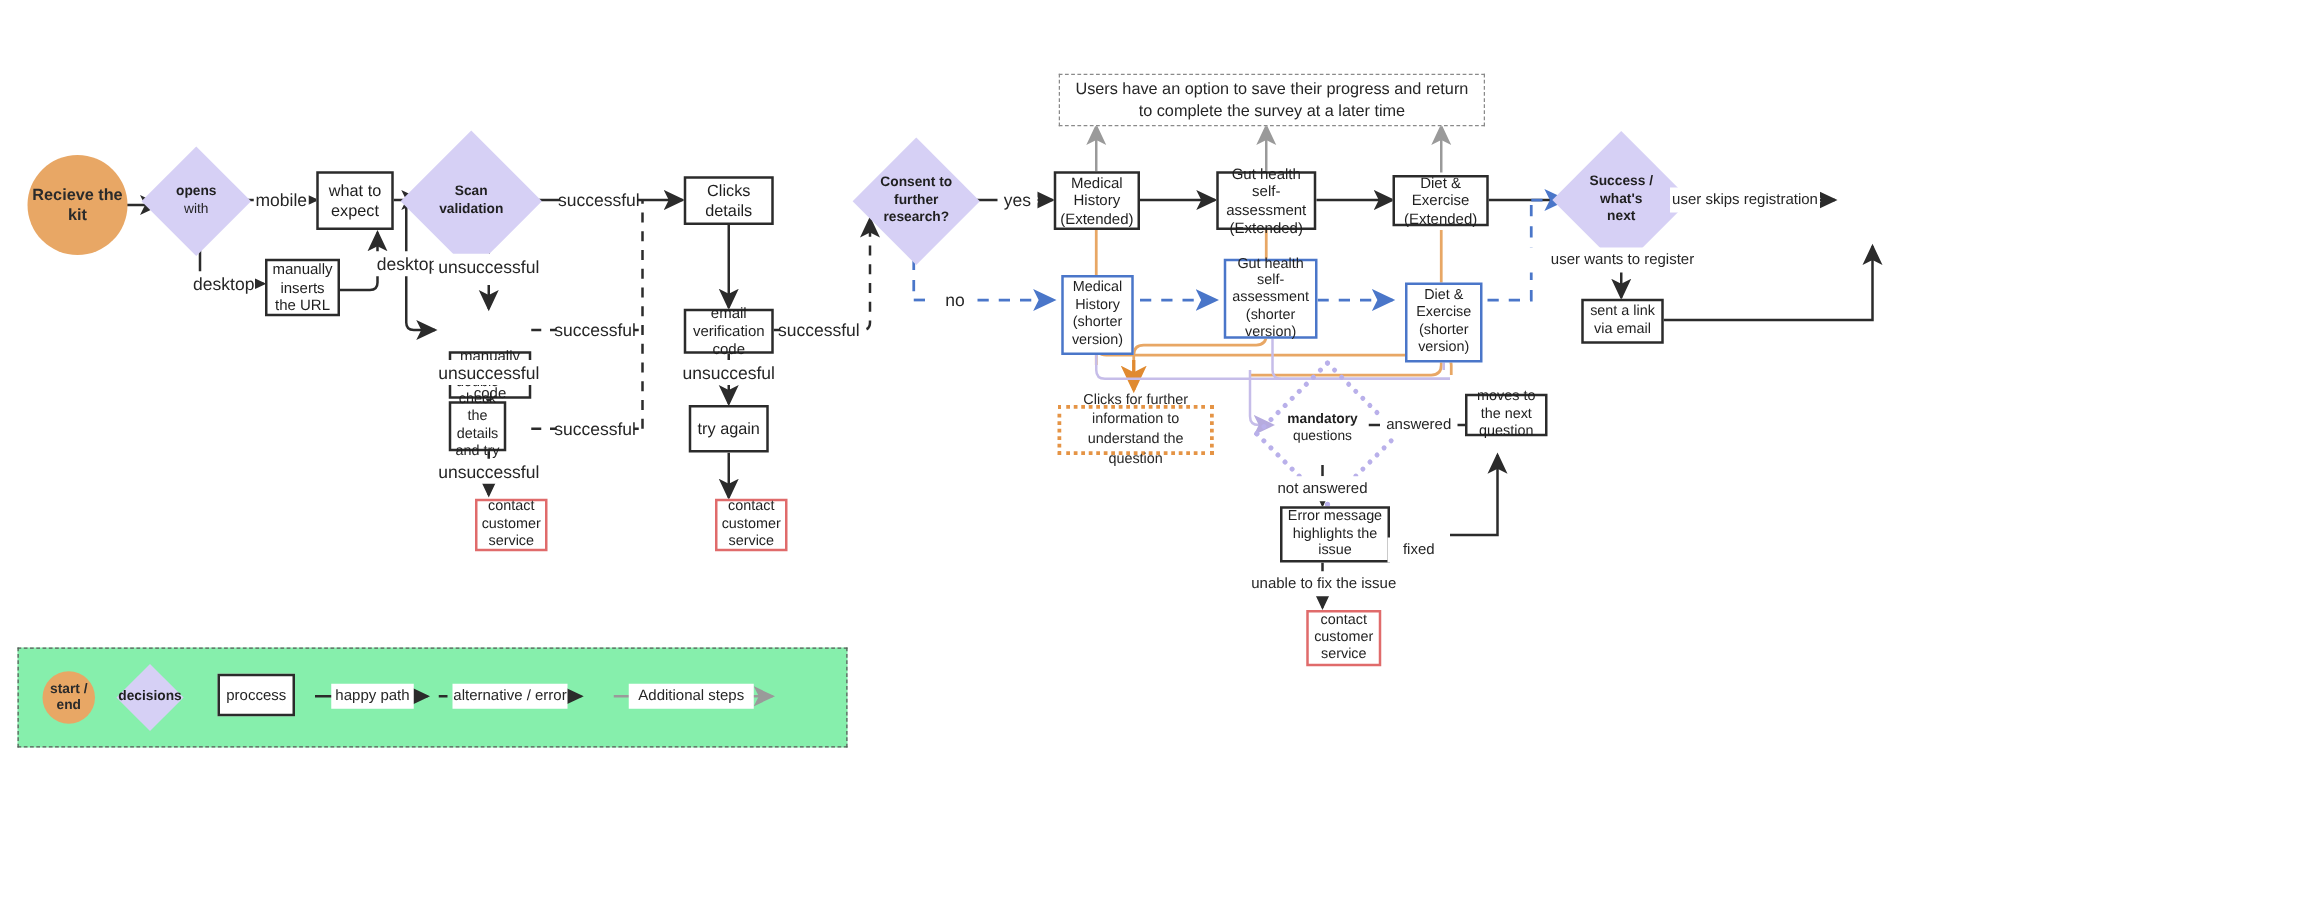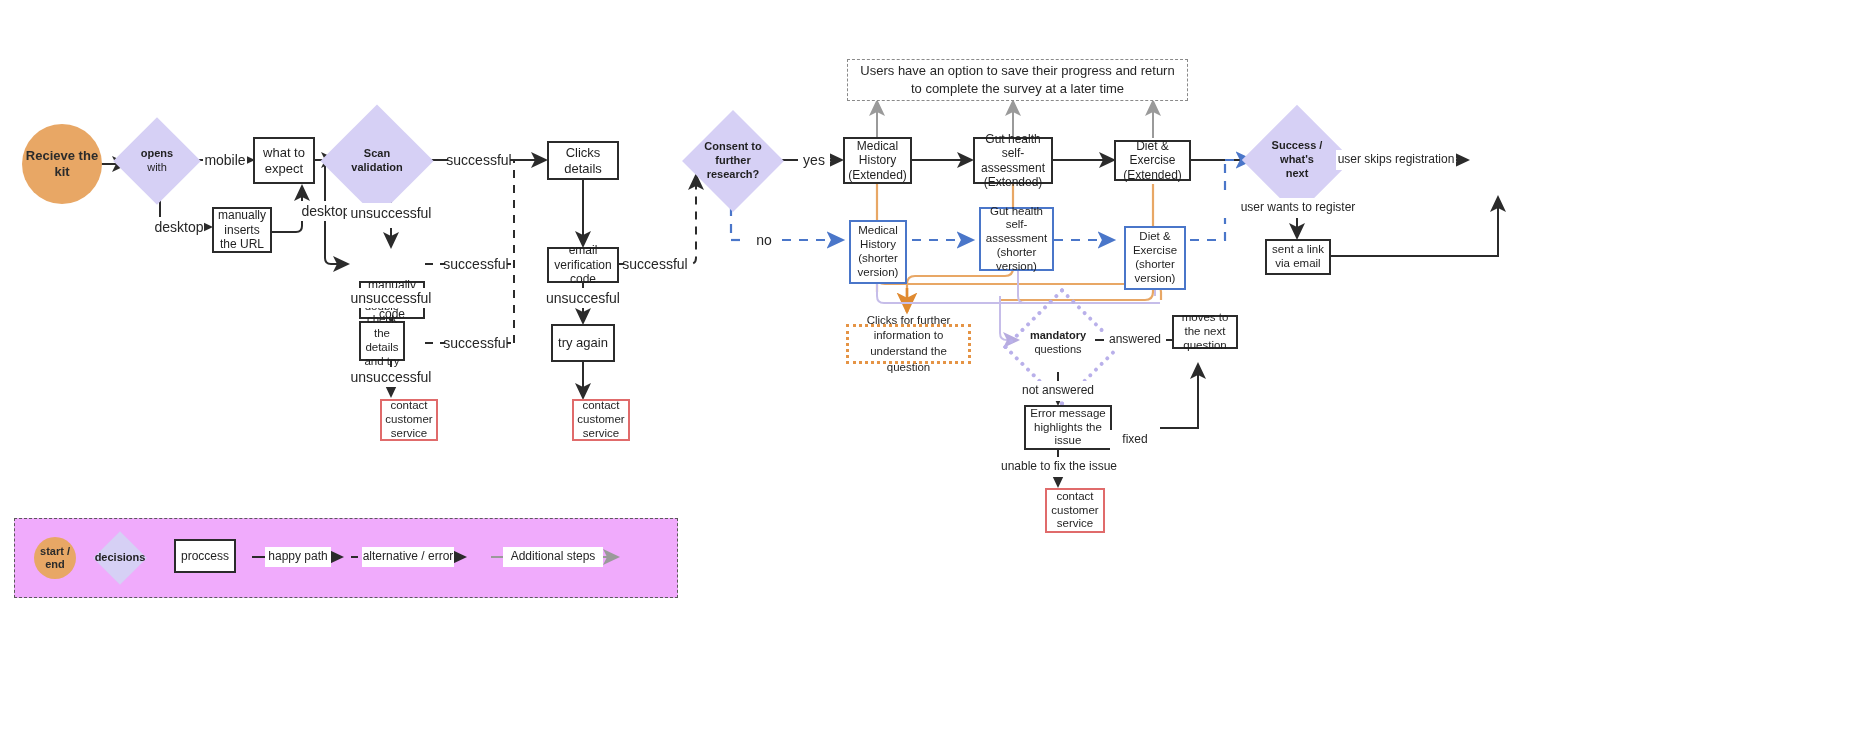--- a/index.html
+++ b/index.html
@@ -23,21 +23,21 @@
       font-size:11px;font-weight:bold;color:#1f1f1f;line-height:1.25;}
   .diamond-text .sub{font-weight:normal;}
 
   
   .proc{background:#ffffff;border:2px solid #2b2b2b;font-size:13px;line-height:1.2;padding:2px;}
   .proc.thick{border-width:2.5px;}
   .proc.blue{border-color:#4a76c9;}
   .proc.red{border-color:#e06b6b;margin-left:18px;}
   .note{background:#ffffff;border:1.5px dashed #8a8a8a;font-size:13px;line-height:1.35;padding:4px 8px;color:#262626;}
   .note.orange{border:3px dotted #e59445;color:#262626;}
-  .legend-box{position:absolute;border:1.5px dashed #5a5a5a;background:#f0abfc;}
+  .legend-box{position:absolute;border:1.5px dashed #5a5a5a;background:#86efac;}
 </style>
 </head>
 <body>
 
 <div id="stage">
 
   <svg id="svg-layer" viewBox="0 0 1854 735">
     <defs>
       <marker id="ar-dark" markerWidth="9" markerHeight="9" refX="7.5" refY="4.5" orient="auto">
         <path d="M0,0.5 L8.5,4.5 L0,8.5 L2,4.5 Z" fill="#2b2b2b"></path>

